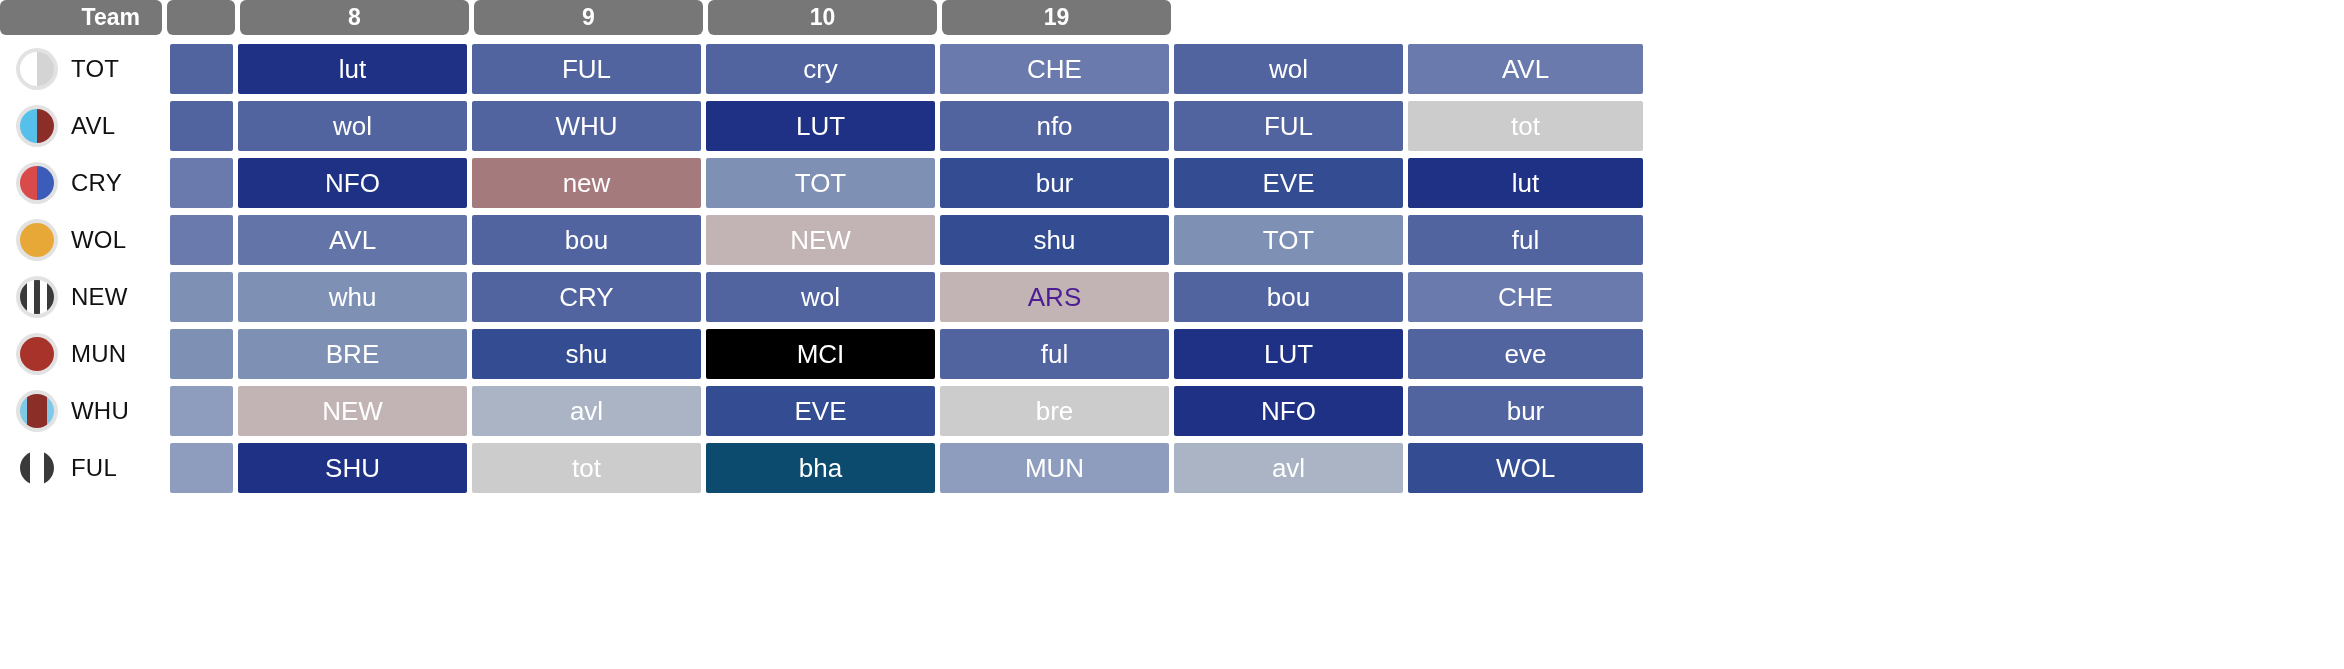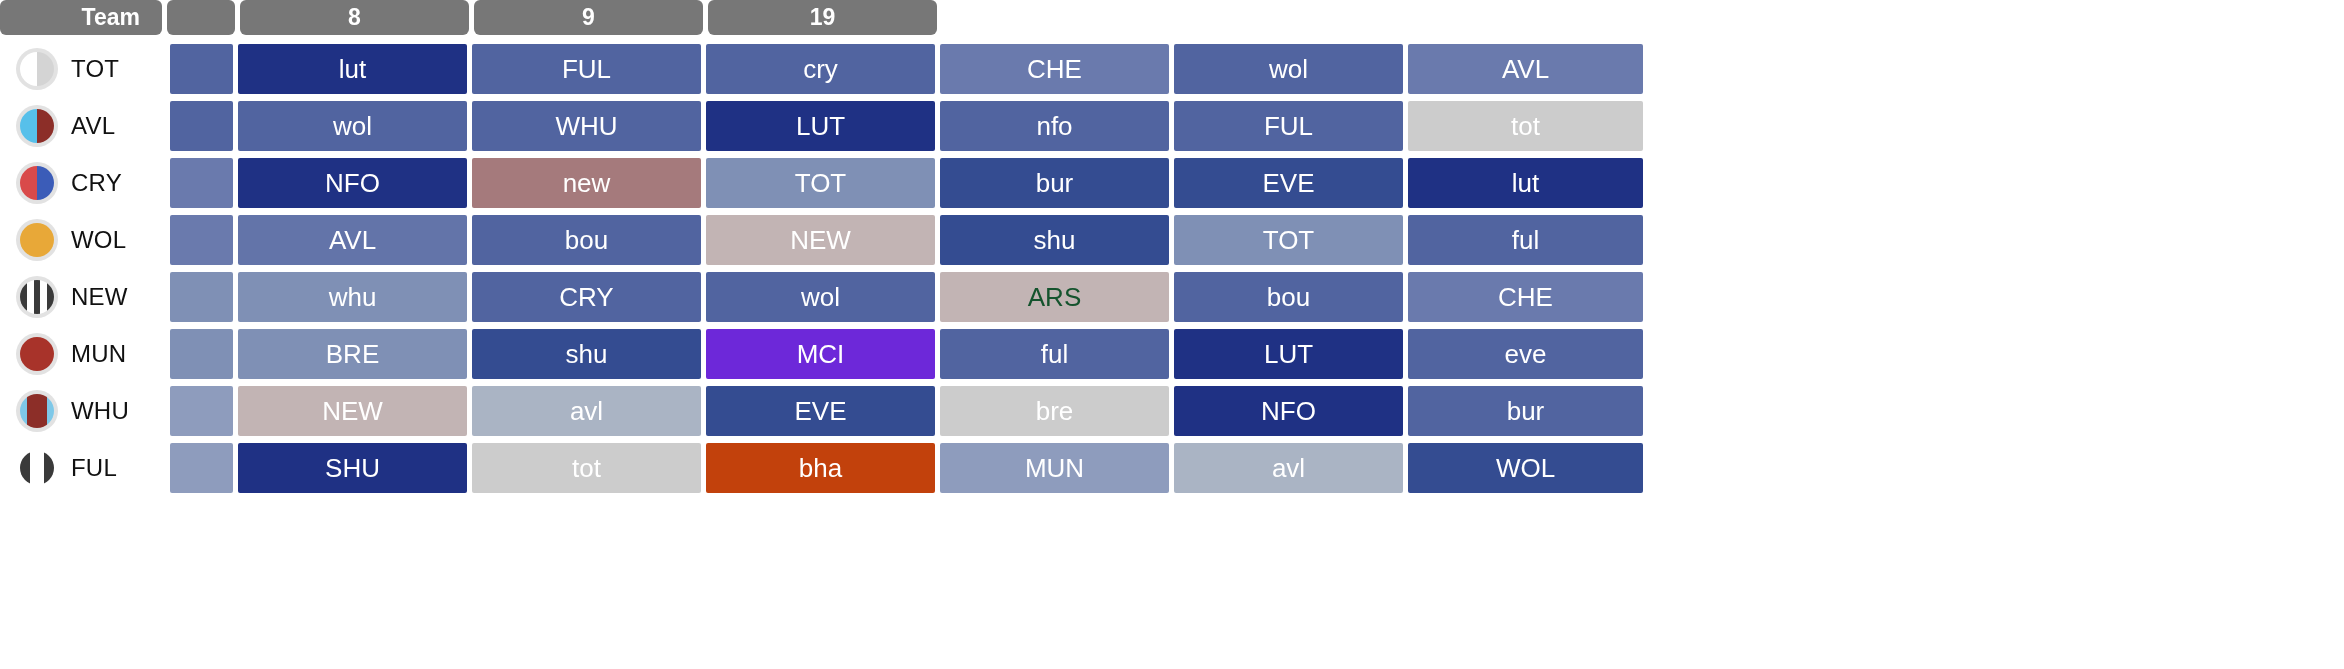--- a/index.html
+++ b/index.html
@@ -88,20 +88,21 @@
 
 <div id="wrap">
 
   <div class="hdr-row">
     <div class="hdr-cell hdr-team">
       <span>Team</span>
     </div>
     <div class="hdr-cell hdr-sliver"></div>
     <div class="hdr-cell hdr-gw">8</div>
     <div class="hdr-cell hdr-gw">9</div>
+    <div class="hdr-cell hdr-gw">10</div>
     <div class="hdr-cell hdr-gw">19</div>
   </div>
 
   <div id="body">
       <div class="row">
         <div class="team-col">
           <span class="badge">
             <span class="inner">
               <i style="background: rgb(255, 255, 255);"></i>
               <i style="background: rgb(212, 212, 212);"></i>
@@ -180,37 +181,37 @@
               <i style="background: rgb(255, 255, 255);"></i>
               <i style="background: rgb(58, 58, 58);"></i>
             </span>
           </span>
           <span class="team-abbr">NEW</span>
         </div>
         <div class="sliver" style="background: rgb(127, 144, 181);"></div>
         <div class="cell" style="background: rgb(127, 144, 181); color: rgb(255, 255, 255);">whu</div>
         <div class="cell" style="background: rgb(81, 100, 160); color: rgb(255, 255, 255);">CRY</div>
         <div class="cell" style="background: rgb(81, 100, 160); color: rgb(255, 255, 255);">wol</div>
-        <div class="cell" style="background: rgb(194, 180, 180); color: #14532d;">ARS</div>
+        <div class="cell" style="background: rgb(194, 180, 180); color: #4c1d95;">ARS</div>
         <div class="cell" style="background: rgb(81, 100, 160); color: rgb(255, 255, 255);">bou</div>
         <div class="cell last" style="background: rgb(106, 122, 173); color: rgb(255, 255, 255);">CHE</div>
       </div>
       <div class="row">
         <div class="team-col">
           <span class="badge">
             <span class="inner">
               <i style="background: rgb(168, 51, 42);"></i>
             </span>
           </span>
           <span class="team-abbr">MUN</span>
         </div>
         <div class="sliver" style="background: rgb(127, 144, 181);"></div>
         <div class="cell" style="background: rgb(127, 144, 181); color: rgb(255, 255, 255);">BRE</div>
         <div class="cell" style="background: rgb(52, 76, 145); color: rgb(255, 255, 255);">shu</div>
-        <div class="cell" style="background: #6d28d9; color: rgb(255, 255, 255);">MCI</div>
+        <div class="cell" style="background: #000000; color: rgb(255, 255, 255);">MCI</div>
         <div class="cell" style="background: rgb(81, 100, 160); color: rgb(255, 255, 255);">ful</div>
         <div class="cell" style="background: rgb(31, 49, 132); color: rgb(255, 255, 255);">LUT</div>
         <div class="cell last" style="background: rgb(81, 100, 160); color: rgb(255, 255, 255);">eve</div>
       </div>
       <div class="row">
         <div class="team-col">
           <span class="badge">
             <span class="inner">
               <i style="background: rgb(126, 200, 232); flex: 0 0 22%;"></i>
               <i style="background: rgb(140, 46, 40); flex: 0 0 56%;"></i>
@@ -234,20 +235,20 @@
               <i style="background: rgb(58, 58, 58); flex: 0 0 30%;"></i>
               <i style="background: rgb(255, 255, 255); flex: 0 0 40%;"></i>
               <i style="background: rgb(58, 58, 58); flex: 0 0 30%;"></i>
             </span>
           </span>
           <span class="team-abbr">FUL</span>
         </div>
         <div class="sliver" style="background: rgb(142, 156, 189);"></div>
         <div class="cell" style="background: rgb(31, 49, 132); color: rgb(255, 255, 255);">SHU</div>
         <div class="cell" style="background: rgb(204, 204, 204); color: rgb(255, 255, 255);">tot</div>
-        <div class="cell" style="background: #c2410c; color: rgb(255, 255, 255);">bha</div>
+        <div class="cell" style="background: #0c4a6e; color: rgb(255, 255, 255);">bha</div>
         <div class="cell" style="background: rgb(142, 156, 189); color: rgb(255, 255, 255);">MUN</div>
         <div class="cell" style="background: rgb(170, 180, 196); color: rgb(255, 255, 255);">avl</div>
         <div class="cell last" style="background: rgb(52, 76, 145); color: rgb(255, 255, 255);">WOL</div>
       </div>
     </div>
 
 </div>
 
 </body></html>

